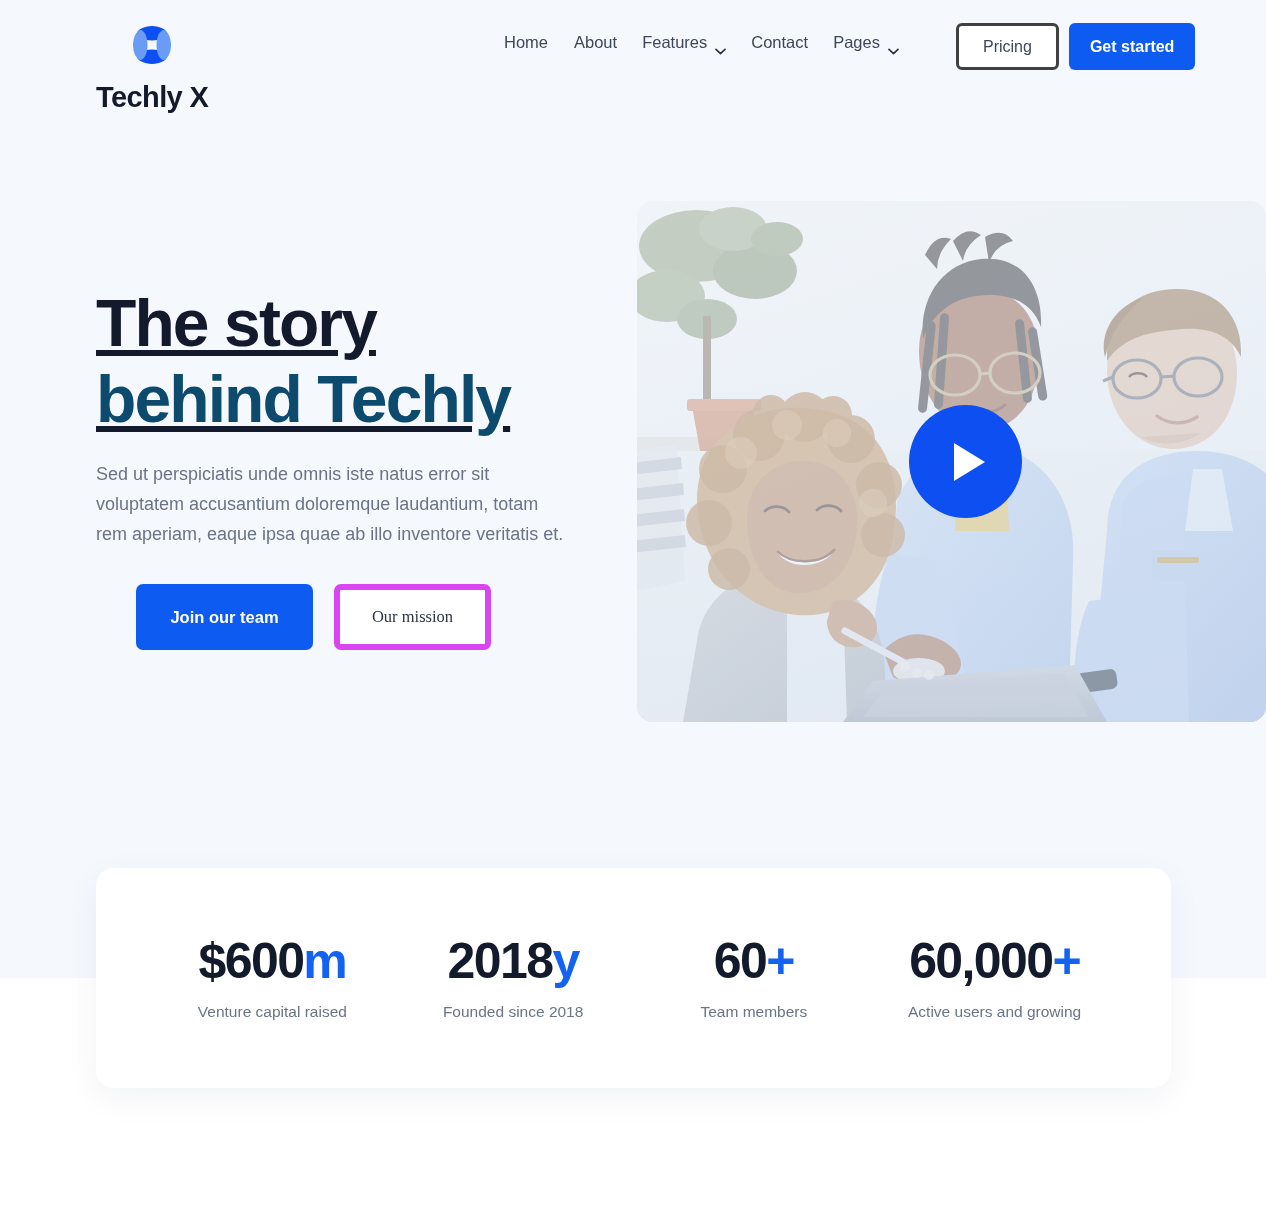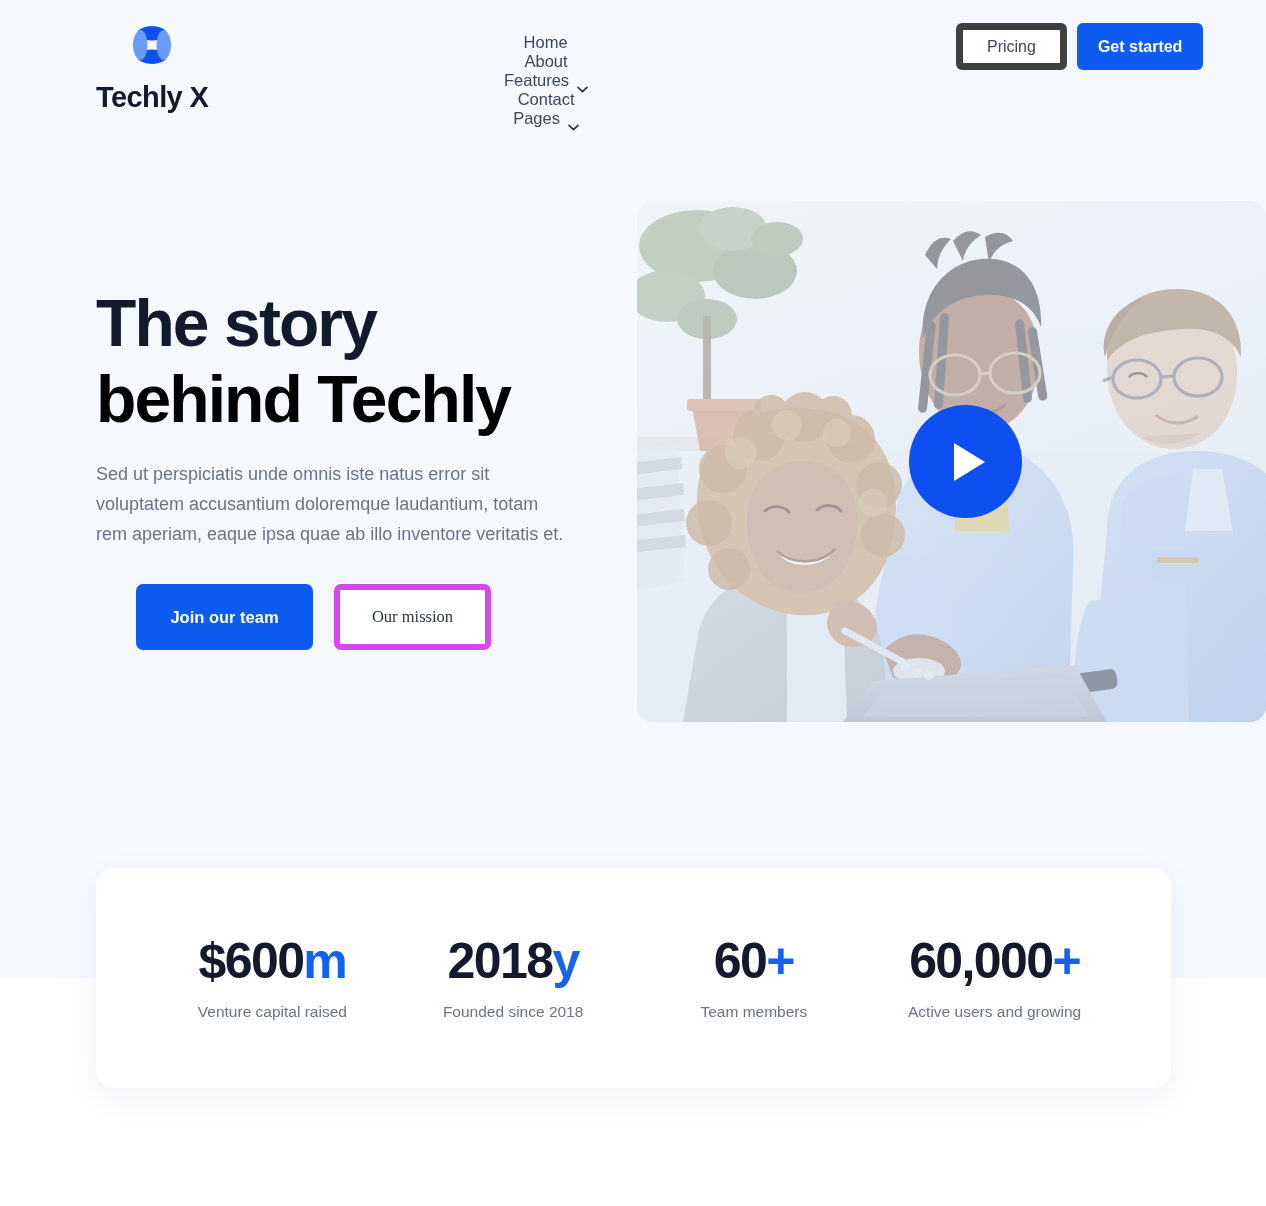--- a/index.html
+++ b/index.html
@@ -70,21 +70,20 @@
     white-space: nowrap;
   }
 
   .main-nav {
     position: absolute;
     left: 504px;
     top: 33px;
     display: flex;
     align-items: center;
     gap: 0;
-    flex-direction: column;
   }
   .nav-link {
     display: flex;
     align-items: center;
     gap: 8px;
     font-size: 16.5px;
     color: #3c4759;
     text-decoration: none;
     padding: 0 25px 0 0;
     white-space: nowrap;
@@ -108,21 +107,21 @@
   }
   .btn-pricing {
     display: inline-flex;
     align-items: center;
     justify-content: center;
     height: 47px;
     padding: 0 24px;
     font-size: 16px;
     color: #3c4759;
     background: #ffffff;
-    border: 7px solid #404040;
+    border: 3px solid #404040;
     border-radius: 6px;
     cursor: pointer;
     white-space: nowrap;
     font-family: "Liberation Sans", sans-serif;
   }
   .btn-getstarted {
     display: inline-flex;
     align-items: center;
     justify-content: center;
     height: 47px;
@@ -152,22 +151,23 @@
     left: 96px;
     top: 285px;
     width: 520px;
   }
   .hero-title {
     font-size: 66px;
     line-height: 76px;
     font-weight: bold;
     letter-spacing: -1.9px;
     color: #121a2b;
-  }
-  .hero-title .accent { color: #000000; display: block; }
+    text-decoration: underline;
+  }
+  .hero-title .accent { color: #0c4a6e; display: block; }
   .hero-sub {
     margin-top: 22px;
     font-size: 18px;
     line-height: 30px;
     color: #6b7486;
     width: 470px;
   }
   .hero-buttons {
     margin-top: 35px;
     display: flex;

